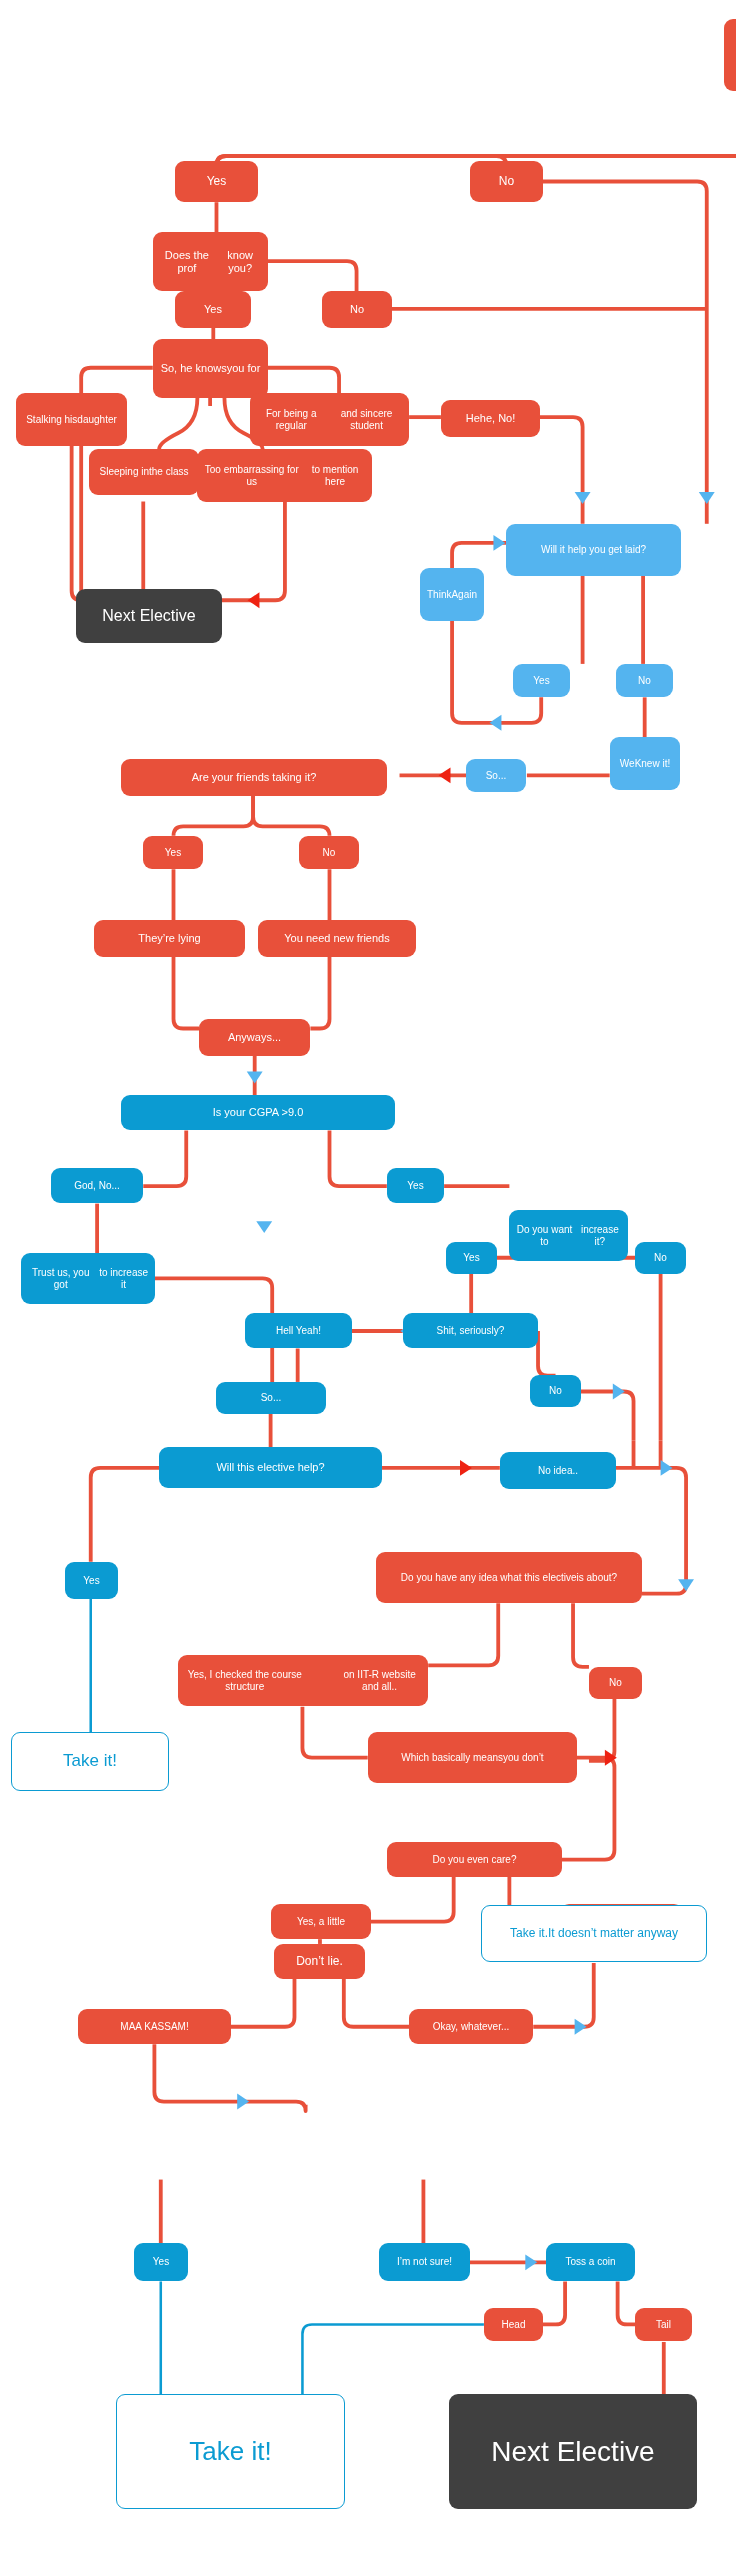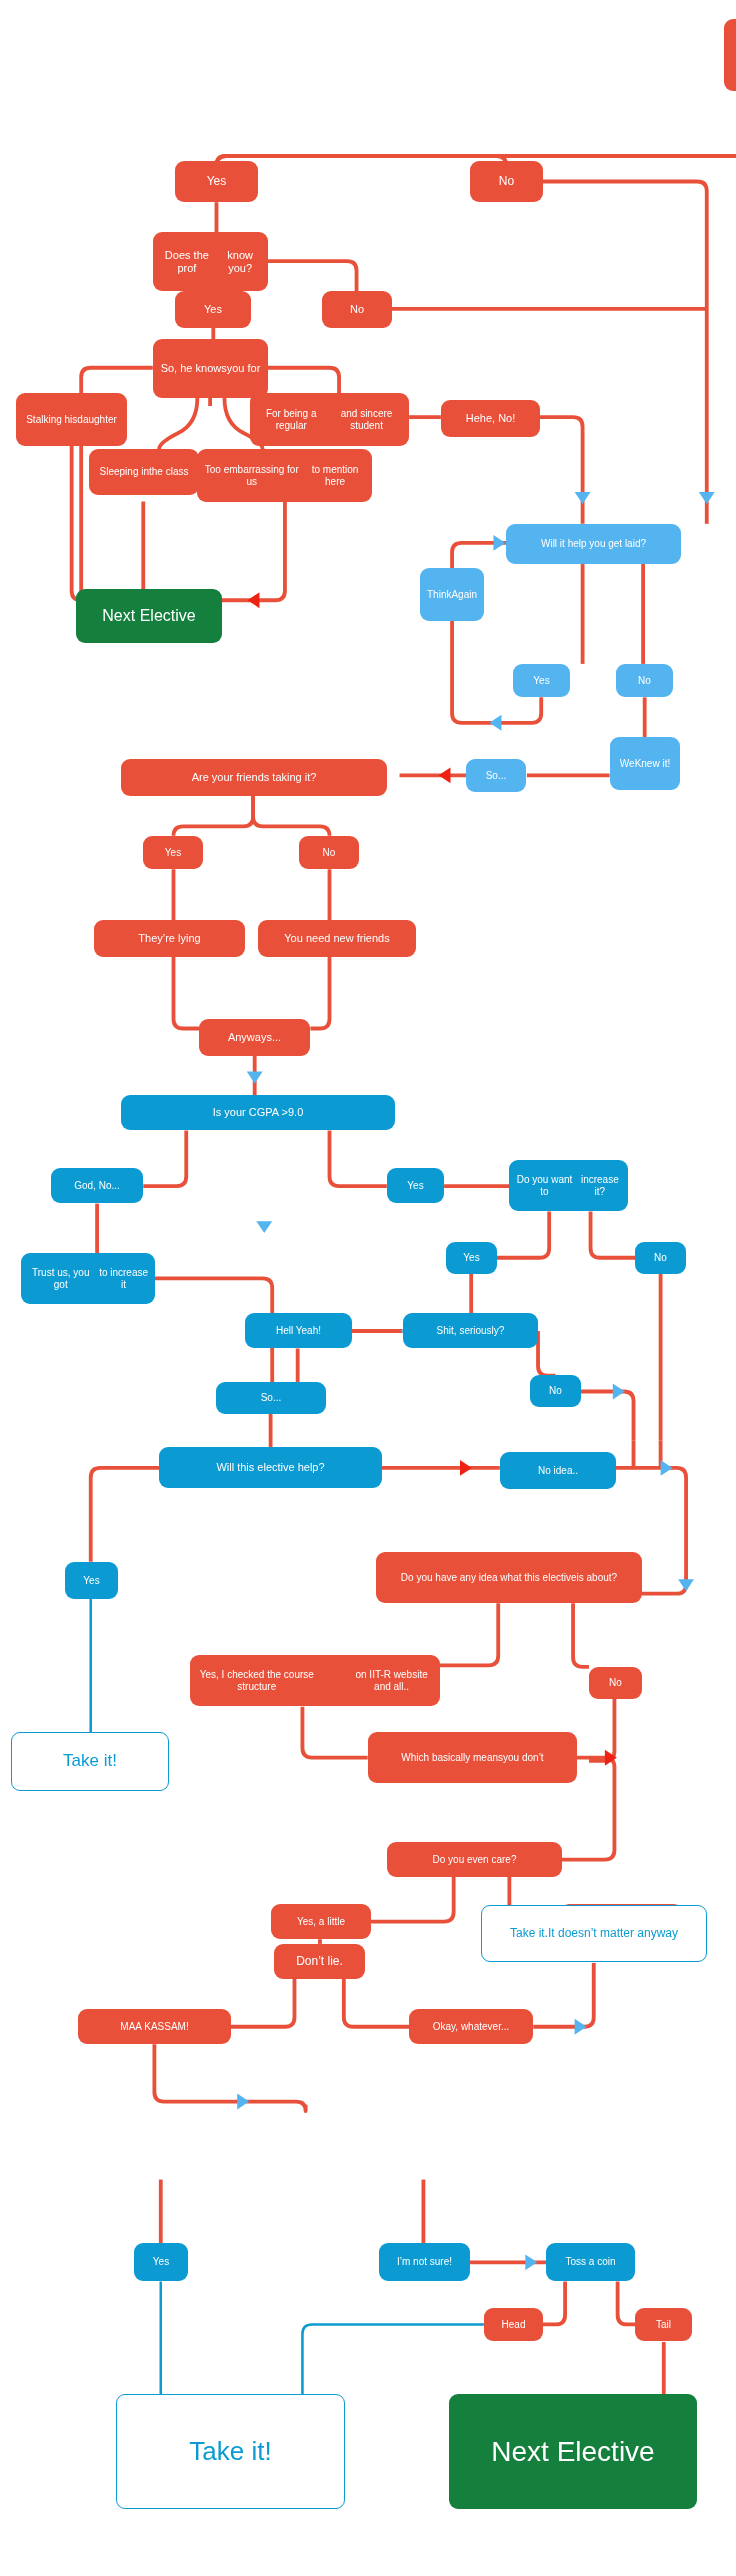--- a/index.html
+++ b/index.html
@@ -6,21 +6,21 @@
   body{font-family:"Liberation Sans",sans-serif;}
   #chart-root{position:relative;width:737px;height:2576px;background:#fff;overflow:hidden;}
   #edges{position:absolute;left:0;top:0;width:737px;height:2576px;}
   .node{position:absolute;box-sizing:border-box;display:flex;align-items:center;justify-content:center;
         text-align:center;color:#ffffff;border-radius:9px;line-height:1.18;padding:1.1px 4.2px;
         font-family:"Liberation Sans",sans-serif;}
   .n-red{background:#e8503a;}
   .n-blue{background:#54b4ef;}
   .n-blue2{background:#0b9bd2;}
   .n-white-blue{background:#ffffff;color:#0b9bd2;border:1.6px solid #0b9bd2;}
-  .n-bigred{background:#15803d;}
+  .n-bigred{background:#404040;}
   .ln{display:block;}
 </style>
 </head>
 <body>
 
 <div id="chart-root">
   <svg id="edges" viewBox="0 0 463 1618" preserveAspectRatio="none">
     <defs>
       <marker id="ar-b" markerWidth="7" markerHeight="7" refX="3.5" refY="3.5" orient="auto">
         <path d="M0,0 L7,3.5 L0,7 z" fill="#54b4ef"></path>
@@ -193,21 +193,21 @@
     <div class="node n-red" style="left: 197px; top: 449px; width: 175px; height: 53px; font-size: 10px;">
       <span class="ln">Too embarrassing for us</span>
       <span class="ln">to mention here</span>
     </div>
     <div class="node n-red" style="left: 441px; top: 400px; width: 99px; height: 37px; font-size: 11px;">
       <span class="ln">Hehe, No!</span>
     </div>
     <div class="node n-bigred" style="left: 76px; top: 589px; width: 146px; height: 54px; font-size: 16px;">
       <span class="ln">Next Elective</span>
     </div>
-    <div class="node n-blue" style="left: 506px; top: 524px; width: 175px; height: 40px; font-size: 10px;">
+    <div class="node n-blue" style="left: 506px; top: 524px; width: 175px; height: 52px; font-size: 10px;">
       <span class="ln">Will it help you get laid?</span>
     </div>
     <div class="node n-blue" style="left: 420px; top: 568px; width: 64px; height: 53px; font-size: 10px;">
       <span class="ln">Think</span>
       <span class="ln">Again</span>
     </div>
     <div class="node n-blue" style="left: 513px; top: 664px; width: 57px; height: 33px; font-size: 10px;">
       <span class="ln">Yes</span>
     </div>
     <div class="node n-blue" style="left: 616px; top: 664px; width: 57px; height: 33px; font-size: 10px;">
@@ -240,21 +240,21 @@
     </div>
     <div class="node n-blue2" style="left: 121px; top: 1095px; width: 274px; height: 35px; font-size: 11px;">
       <span class="ln">Is your CGPA &gt;9.0</span>
     </div>
     <div class="node n-blue2" style="left: 51px; top: 1168px; width: 92px; height: 35px; font-size: 10px;">
       <span class="ln">God, No...</span>
     </div>
     <div class="node n-blue2" style="left: 387px; top: 1168px; width: 57px; height: 35px; font-size: 10px;">
       <span class="ln">Yes</span>
     </div>
-    <div class="node n-blue2" style="left: 509px; top: 1160px; width: 119px; height: 51px; font-size: 10px;">
+    <div class="node n-blue2" style="left: 509px; top: 1210px; width: 119px; height: 51px; font-size: 10px;">
       <span class="ln">Do you want to</span>
       <span class="ln">increase it?</span>
     </div>
     <div class="node n-blue2" style="left: 446px; top: 1242px; width: 51px; height: 32px; font-size: 10px;">
       <span class="ln">Yes</span>
     </div>
     <div class="node n-blue2" style="left: 635px; top: 1242px; width: 51px; height: 32px; font-size: 10px;">
       <span class="ln">No</span>
     </div>
     <div class="node n-blue2" style="left: 21px; top: 1253px; width: 134px; height: 51px; font-size: 10px;">
@@ -279,21 +279,21 @@
     <div class="node n-blue2" style="left: 500px; top: 1452px; width: 116px; height: 37px; font-size: 10px;">
       <span class="ln">No idea..</span>
     </div>
     <div class="node n-blue2" style="left: 65px; top: 1562px; width: 53px; height: 37px; font-size: 10px;">
       <span class="ln">Yes</span>
     </div>
     <div class="node n-red" style="left: 376px; top: 1552px; width: 266px; height: 51px; font-size: 10px;">
       <span class="ln">Do you have any idea what this elective</span>
       <span class="ln">is about?</span>
     </div>
-    <div class="node n-red" style="left: 190px; top: 1655px; width: 250px; height: 51px; font-size: 10px; gap: 28px;">
+    <div class="node n-red" style="left: 178px; top: 1655px; width: 250px; height: 51px; font-size: 10px; gap: 28px;">
       <span class="ln">Yes, I checked the course structure</span>
       <span class="ln">on IIT-R website and all..</span>
     </div>
     <div class="node n-red" style="left: 589px; top: 1667px; width: 53px; height: 32px; font-size: 10px;">
       <span class="ln">No</span>
     </div>
     <div class="node n-red" style="left: 368px; top: 1732px; width: 209px; height: 51px; font-size: 10px;">
       <span class="ln">Which basically means</span>
       <span class="ln">you don’t</span>
     </div>

